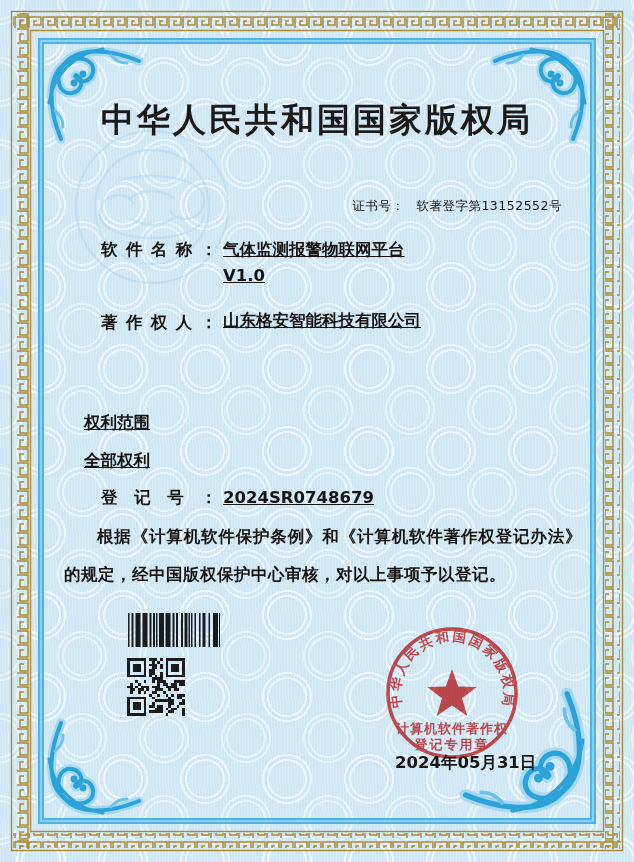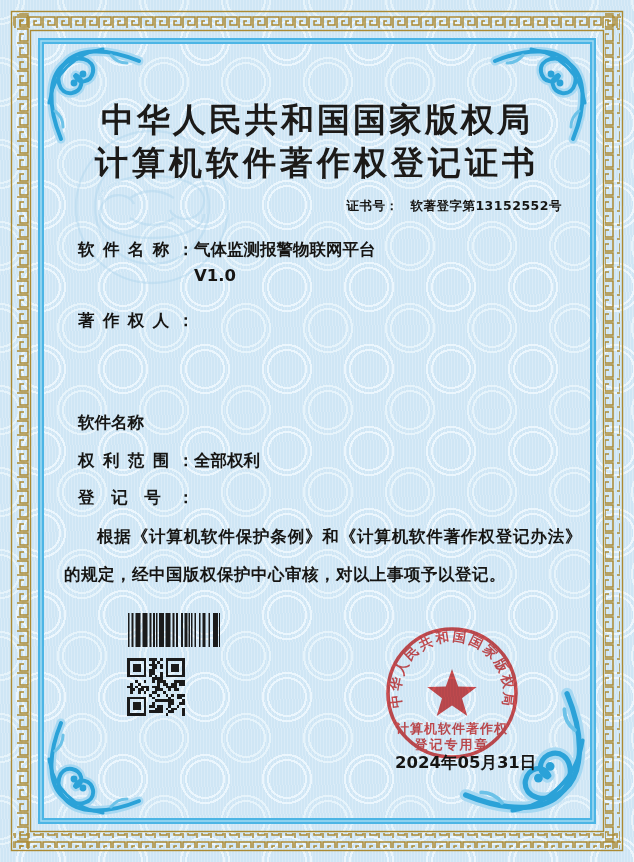--- a/index.html
+++ b/index.html
@@ -18,26 +18,26 @@
   .frame-svg{position:absolute;left:0;top:0;}
   .title{
     position:absolute;left:0;right:0;text-align:center;
     font-family:"DejaVu Serif","Liberation Serif",serif;
     font-weight:700;font-size:33px;letter-spacing:3px;color:#1c1a18;white-space:nowrap;
   }
   .title1{top:98px;}
   .title2{top:141px;letter-spacing:4px;}
   .certno{
     position:absolute;top:198px;right:72px;
-    font-size:12.5px;font-weight:700;letter-spacing:.5px;white-space:nowrap;text-align:center;
+    font-size:12.5px;font-weight:400;letter-spacing:.5px;white-space:nowrap;text-align:center;
   }
   .certno .gap{display:inline-block;width:12px;}
   .row{position:absolute;left:78px;display:flex;font-size:16.5px;font-weight:700;line-height:20px;}
-  .f-label{display:inline-block;width:116px;text-align:justify;text-align-last:justify;flex:none;}
-  .f-value{white-space:pre-line;line-height:26px;margin-top:-3px;}
+  .f-label{display:inline-block;width:116px;text-align:justify;text-align-last:justify;flex:none;margin-left:23px;}
+  .f-value{margin-left:6px;white-space:pre-line;line-height:26px;margin-top:-3px;text-decoration:underline;}
   .row1{top:240px;} .row2{top:311px;align-items:center;} .row3{top:413px;} .row4{top:451px;} .row5{top:488px;}
   .statement{
     position:absolute;left:64px;right:52px;top:518px;
     font-size:16.5px;font-weight:700;line-height:38px;
     text-indent:2em;text-align:justify;letter-spacing:.5px;
   }
   .barcode{position:absolute;left:128px;top:613px;width:92px;height:34px;}
   .qrcode{position:absolute;left:127px;top:658px;width:58px;height:58px;}
   .seal{position:absolute;left:382px;top:623px;mix-blend-mode:multiply;opacity:.92;}
   .seal text{font-family:"DejaVu Sans","Liberation Sans",sans-serif;font-weight:700;fill:#dd4040;}
@@ -93,40 +93,40 @@
     <rect x="41" y="41" width="552" height="780" fill="none" stroke="#4cb5e5" stroke-width="6"></rect>
     <rect x="41" y="41" width="552" height="780" fill="none" stroke="#9ed9f2" stroke-width="1.6"></rect>
 
     <use href="#cnr" transform="translate(41,41)"></use>
     <use href="#cnr" transform="translate(593,41) scale(-1,1)"></use>
     <use href="#cnr" transform="translate(41,821) scale(1,-1)"></use>
     <use href="#cnr" transform="translate(593,821) scale(-1.3,-1.3)"></use>
   </svg>
 
   <div class="title title1">中华人民共和国国家版权局</div>
-  <div class="title title2">计算机软件著作权登记证书</div>
 
   <div class="certno"><span>证书号：</span><span class="gap"></span><span>软著登字第13152552号</span></div>
 
   <div class="row row1">
     <span class="f-label">软件名称：</span>
     <span class="f-value"><span>气体监测报警物联网平台</span><br><span>V1.0</span></span>
   </div>
   <div class="row row2">
     <span class="f-label">著作权人：</span>
+    <span class="f-value">山东格安智能科技有限公司</span>
   </div>
   <div class="row row3">
-    <span class="f-value">软件名称</span>
+    <span class="f-value">权利范围</span>
   </div>
   <div class="row row4">
-    <span class="f-label">权利范围：</span>
     <span class="f-value">全部权利</span>
   </div>
   <div class="row row5">
     <span class="f-label">登记号：</span>
+    <span class="f-value">2024SR0748679</span>
   </div>
 
   <div class="statement">根据《计算机软件保护条例》和《计算机软件著作权登记办法》的规定，经中国版权保护中心审核，对以上事项予以登记。</div>
 
   <svg class="barcode" id="barcode-svg" viewBox="0 0 92 34" preserveAspectRatio="none">
       <rect x="0" y="0" width="1.5" height="34" fill="#1b1b1b"></rect>
       <rect x="3.5" y="0" width="2" height="34" fill="#1b1b1b"></rect>
       <rect x="7.5" y="0" width="5" height="34" fill="#1b1b1b"></rect>
       <rect x="14.5" y="0" width="5" height="34" fill="#1b1b1b"></rect>
       <rect x="21.5" y="0" width="2" height="34" fill="#1b1b1b"></rect>

